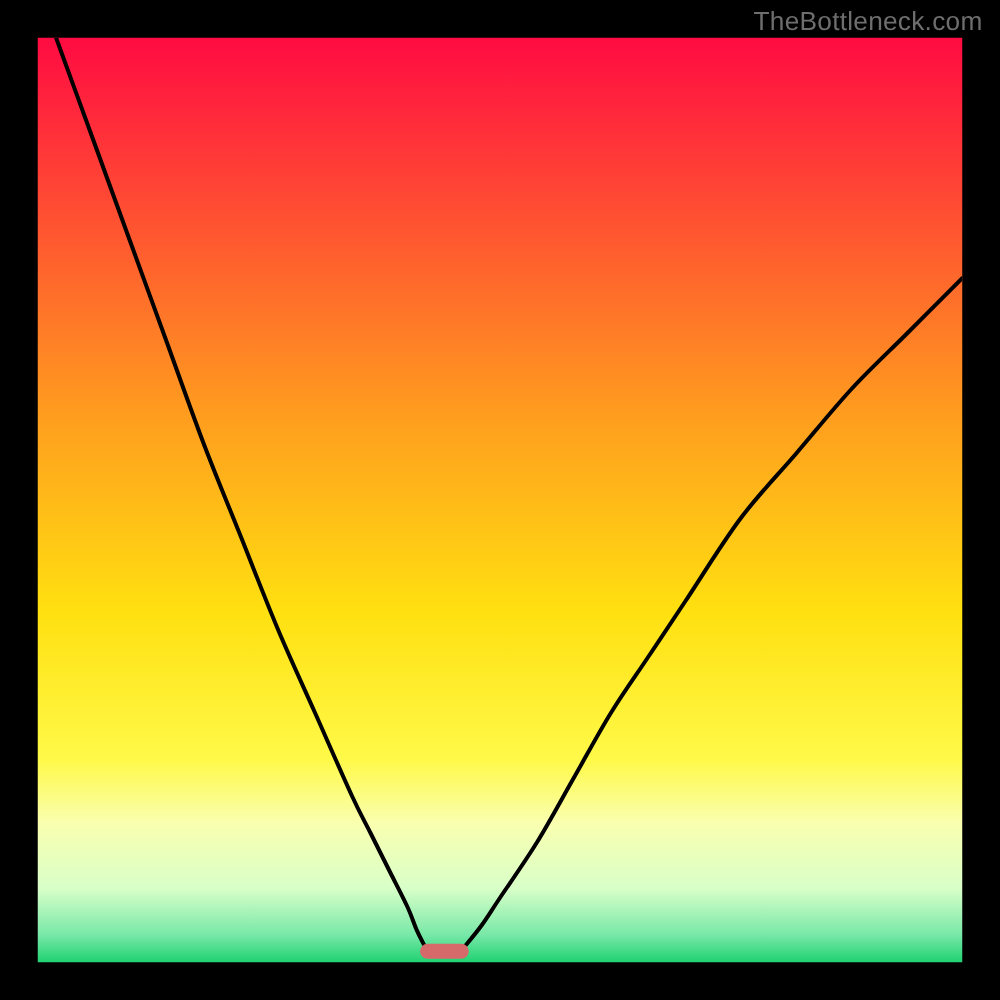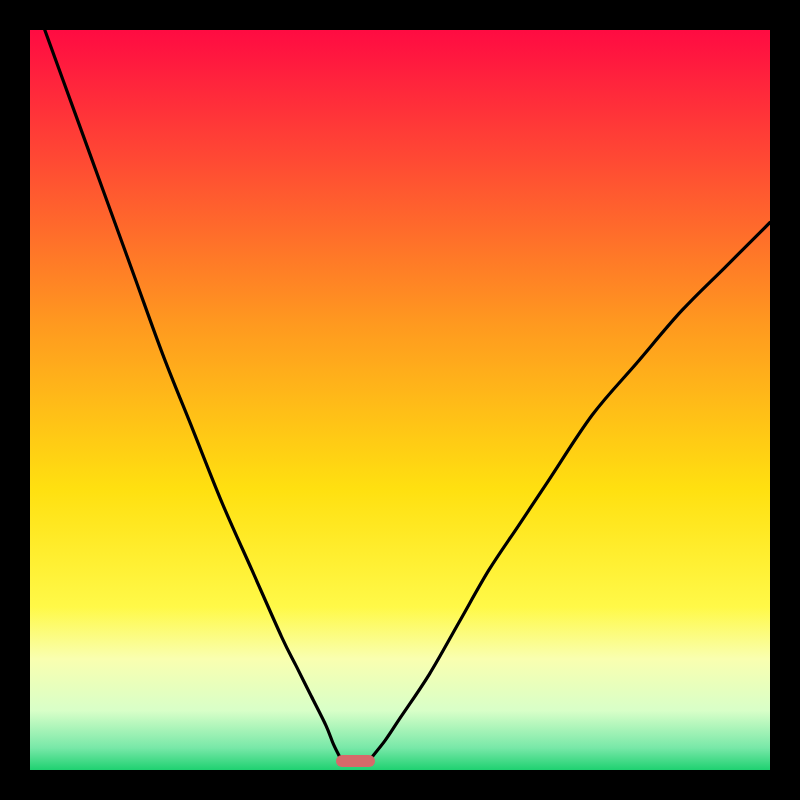--- a/index.html
+++ b/index.html
@@ -50,20 +50,21 @@
     font-size: 21px;
     letter-spacing: 0.2px;
     user-select: none;
   }
 </style>
 </head>
 <body>
 
 <div class="frame">
 
+  <div class="watermark">TheBottleneck.com</div>
 
   <div class="plot">
     <div class="gradient" style="background: linear-gradient(rgb(255, 11, 66) 0%, rgb(255, 75, 51) 18%, rgb(255, 154, 31) 40%, rgb(255, 224, 16) 62%, rgb(255, 249, 72) 78%, rgb(249, 255, 176) 85%, rgb(216, 255, 200) 92%, rgb(120, 232, 168) 97%, rgb(31, 209, 113) 100%);"></div>
 
     <svg class="curve" viewBox="0 0 740 740" preserveAspectRatio="none">
       <path id="curve-left" fill="none" stroke="#000" stroke-width="3.2" stroke-linecap="round" d="M 14.8 0 C 19.733333333333334 13.566666666666663, 34.53333333333333 54.26666666666665, 44.4 81.39999999999998 C 54.266666666666666 108.5333333333333, 64.13333333333333 135.66666666666663, 74 162.79999999999995 C 83.86666666666667 189.93333333333328, 93.73333333333335 217.06666666666666, 103.60000000000001 244.2 C 113.46666666666667 271.3333333333333, 123.33333333333331 299.7, 133.2 325.59999999999997 C 143.06666666666666 351.49999999999994, 152.93333333333334 374.9333333333333, 162.8 399.59999999999997 C 172.66666666666669 424.26666666666665, 182.53333333333333 450.1666666666667, 192.4 473.6 C 202.26666666666668 497.03333333333336, 212.13333333333333 518, 222 540.2 C 231.86666666666667 562.4000000000001, 244.20000000000002 590.7666666666667, 251.60000000000002 606.8 C 259 622.8333333333333, 261.46666666666664 626.5333333333333, 266.4 636.4 C 271.3333333333333 646.2666666666667, 276.26666666666665 656.1333333333333, 281.2 666 C 286.1333333333333 675.8666666666667, 292.3 687.5833333333334, 296 695.6 C 299.7 703.6166666666667, 300.9333333333333 708.5500000000001, 303.4 714.1 C 305.8666666666667 719.65, 309.56666666666666 726.4333333333333, 310.8 728.9"></path>
       <path id="curve-right" fill="none" stroke="#000" stroke-width="3.2" stroke-linecap="round" d="M 340.40000000000003 728.9 C 342.8666666666667 725.8166666666666, 350.26666666666665 717.1833333333333, 355.2 710.4 C 360.1333333333333 703.6166666666667, 362.6 699.3000000000001, 370 688.2 C 377.4 677.1, 389.73333333333335 659.8333333333333, 399.6 643.8 C 409.4666666666667 627.7666666666667, 419.3333333333333 609.2666666666667, 429.2 592 C 439.06666666666666 574.7333333333333, 448.93333333333334 556.2333333333333, 458.8 540.2 C 468.6666666666667 524.1666666666667, 478.53333333333336 510.59999999999997, 488.40000000000003 495.79999999999995 C 498.2666666666667 480.99999999999994, 505.6666666666667 469.9, 518 451.4 C 530.3333333333334 432.9, 547.6 404.53333333333336, 562.4 384.8 C 577.1999999999999 365.06666666666666, 592 350.2666666666666, 606.8 332.99999999999994 C 621.5999999999999 315.7333333333333, 636.4000000000001 297.23333333333335, 651.2 281.2 C 666 265.16666666666663, 680.8 251.59999999999997, 695.5999999999999 236.79999999999995 C 710.3999999999999 221.99999999999994, 732.6 199.79999999999998, 740 192.39999999999998"></path>
     </svg>
 
     <div class="marker" id="min-marker" style="left: 305.62px; width: 39.22px; top: 725.12px; background: rgb(214, 106, 106);"></div>

